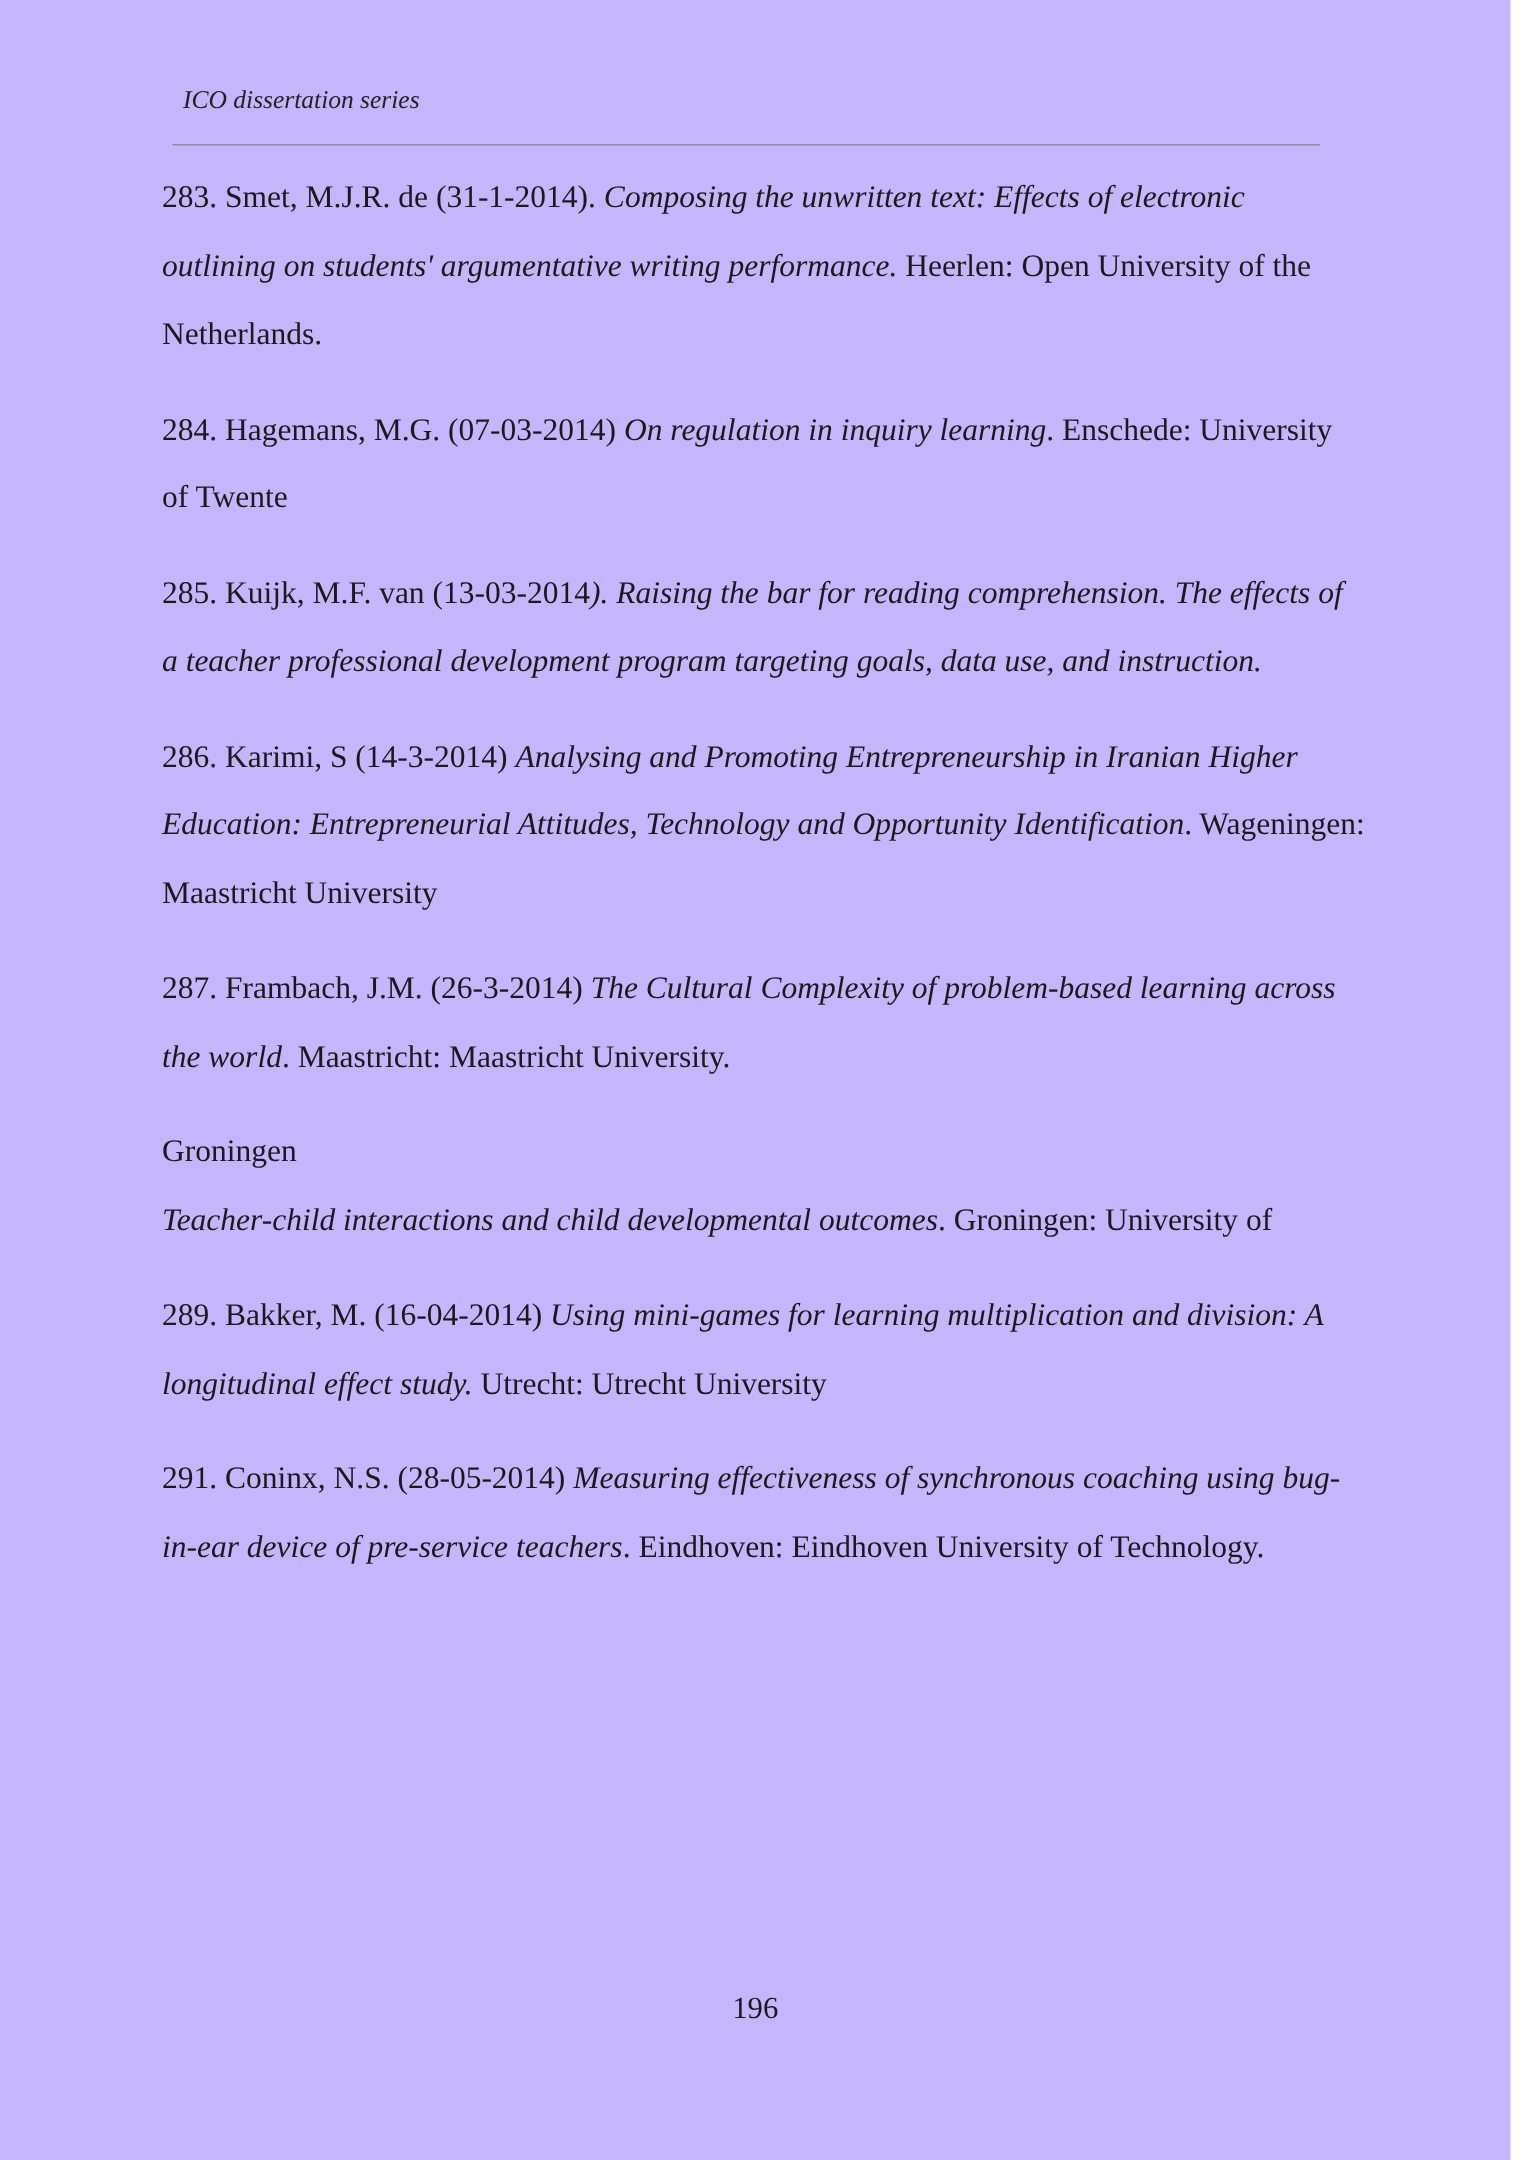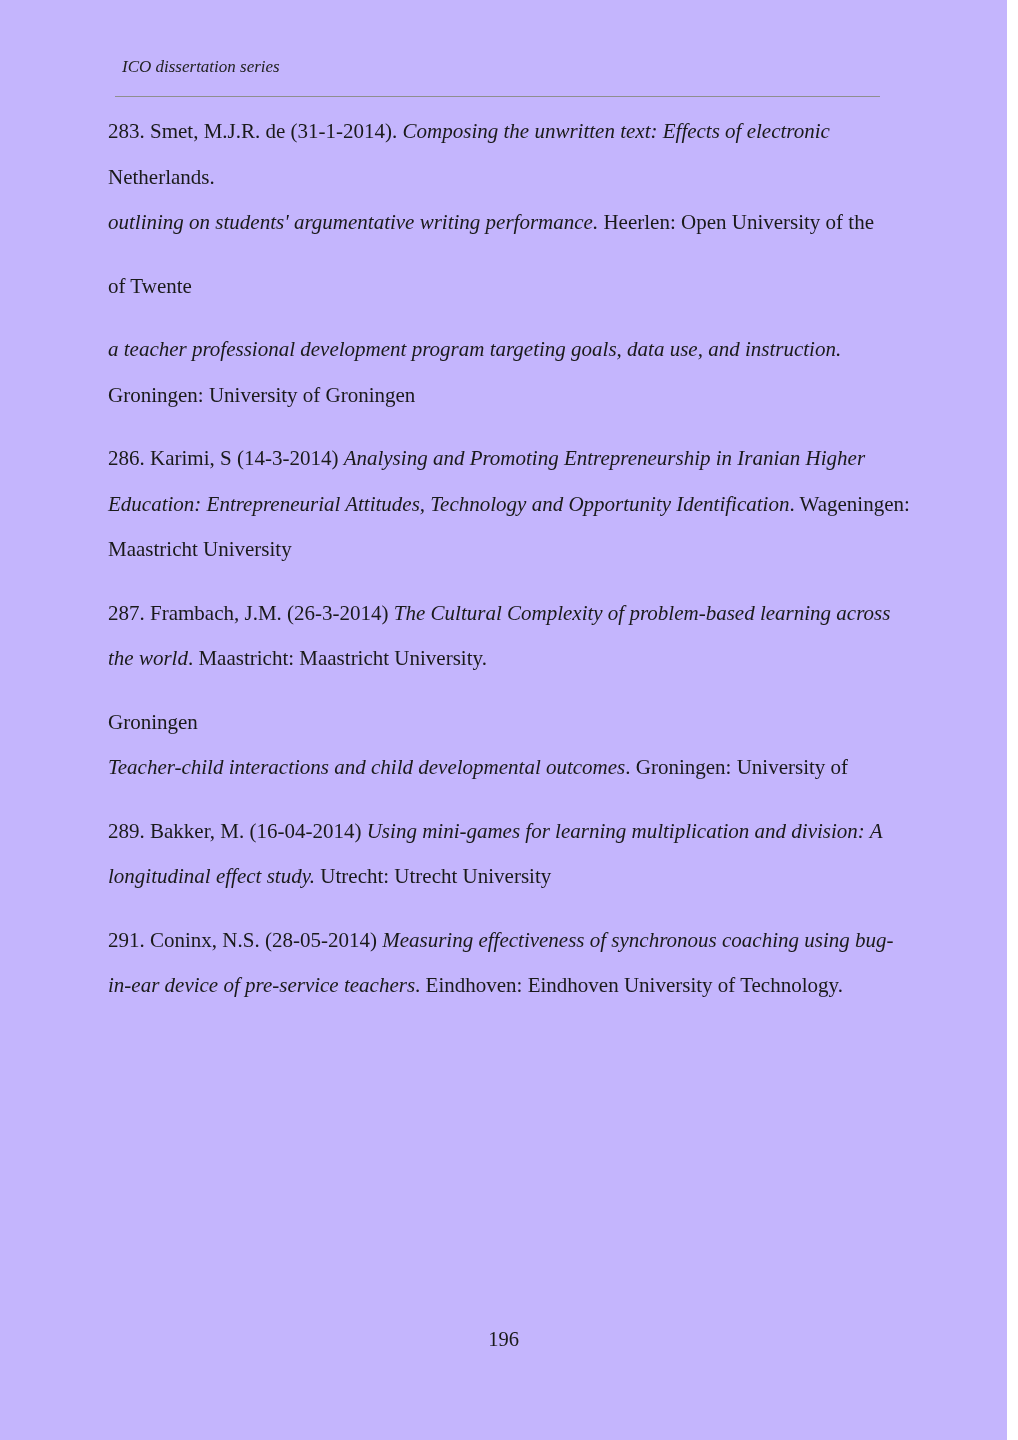--- a/index.html
+++ b/index.html
@@ -65,29 +65,30 @@
 </head>
 <body>
 
 <div class="page">
   <div class="running-header">ICO dissertation series</div>
   <div class="header-rule"></div>
 
   <main class="entries">
       <p class="entry">
         <span class="line"><span>283. Smet, M.J.R. de (31-1-2014). </span><span class="it">Composing the unwritten text: Effects of electronic</span></span>
+        <span class="line"><span class="it">outlining on students' argumentative writing performance.</span><span> Heerlen: Open University of the</span></span>
         <span class="line"><span>Netherlands.</span></span>
-        <span class="line"><span class="it">outlining on students' argumentative writing performance.</span><span> Heerlen: Open University of the</span></span>
       </p>
       <p class="entry">
+        <span class="line"><span>284. Hagemans, M.G. (07-03-2014) </span><span class="it">On regulation in inquiry learning</span><span>. Enschede: University</span></span>
         <span class="line"><span>of Twente</span></span>
       </p>
       <p class="entry">
+        <span class="line"><span>285. Kuijk, M.F. van (13-03-2014</span><span class="it">). Raising the bar for reading comprehension. The effects of</span></span>
         <span class="line"><span class="it">a teacher professional development program targeting goals, data use, and instruction.</span></span>
-        <span class="line"><span>Groningen: University of Groningen</span></span>
       </p>
       <p class="entry">
         <span class="line"><span>286. Karimi, S (14-3-2014) </span><span class="it">Analysing and Promoting Entrepreneurship in Iranian Higher</span></span>
         <span class="line"><span class="it">Education: Entrepreneurial Attitudes, Technology and Opportunity Identification</span><span>. Wageningen:</span></span>
         <span class="line"><span>Maastricht University</span></span>
       </p>
       <p class="entry">
         <span class="line"><span>287. Frambach, J.M. (26-3-2014) </span><span class="it">The Cultural Complexity of problem-based learning across</span></span>
         <span class="line"><span class="it">the world</span><span>. Maastricht: Maastricht University.</span></span>
       </p>

